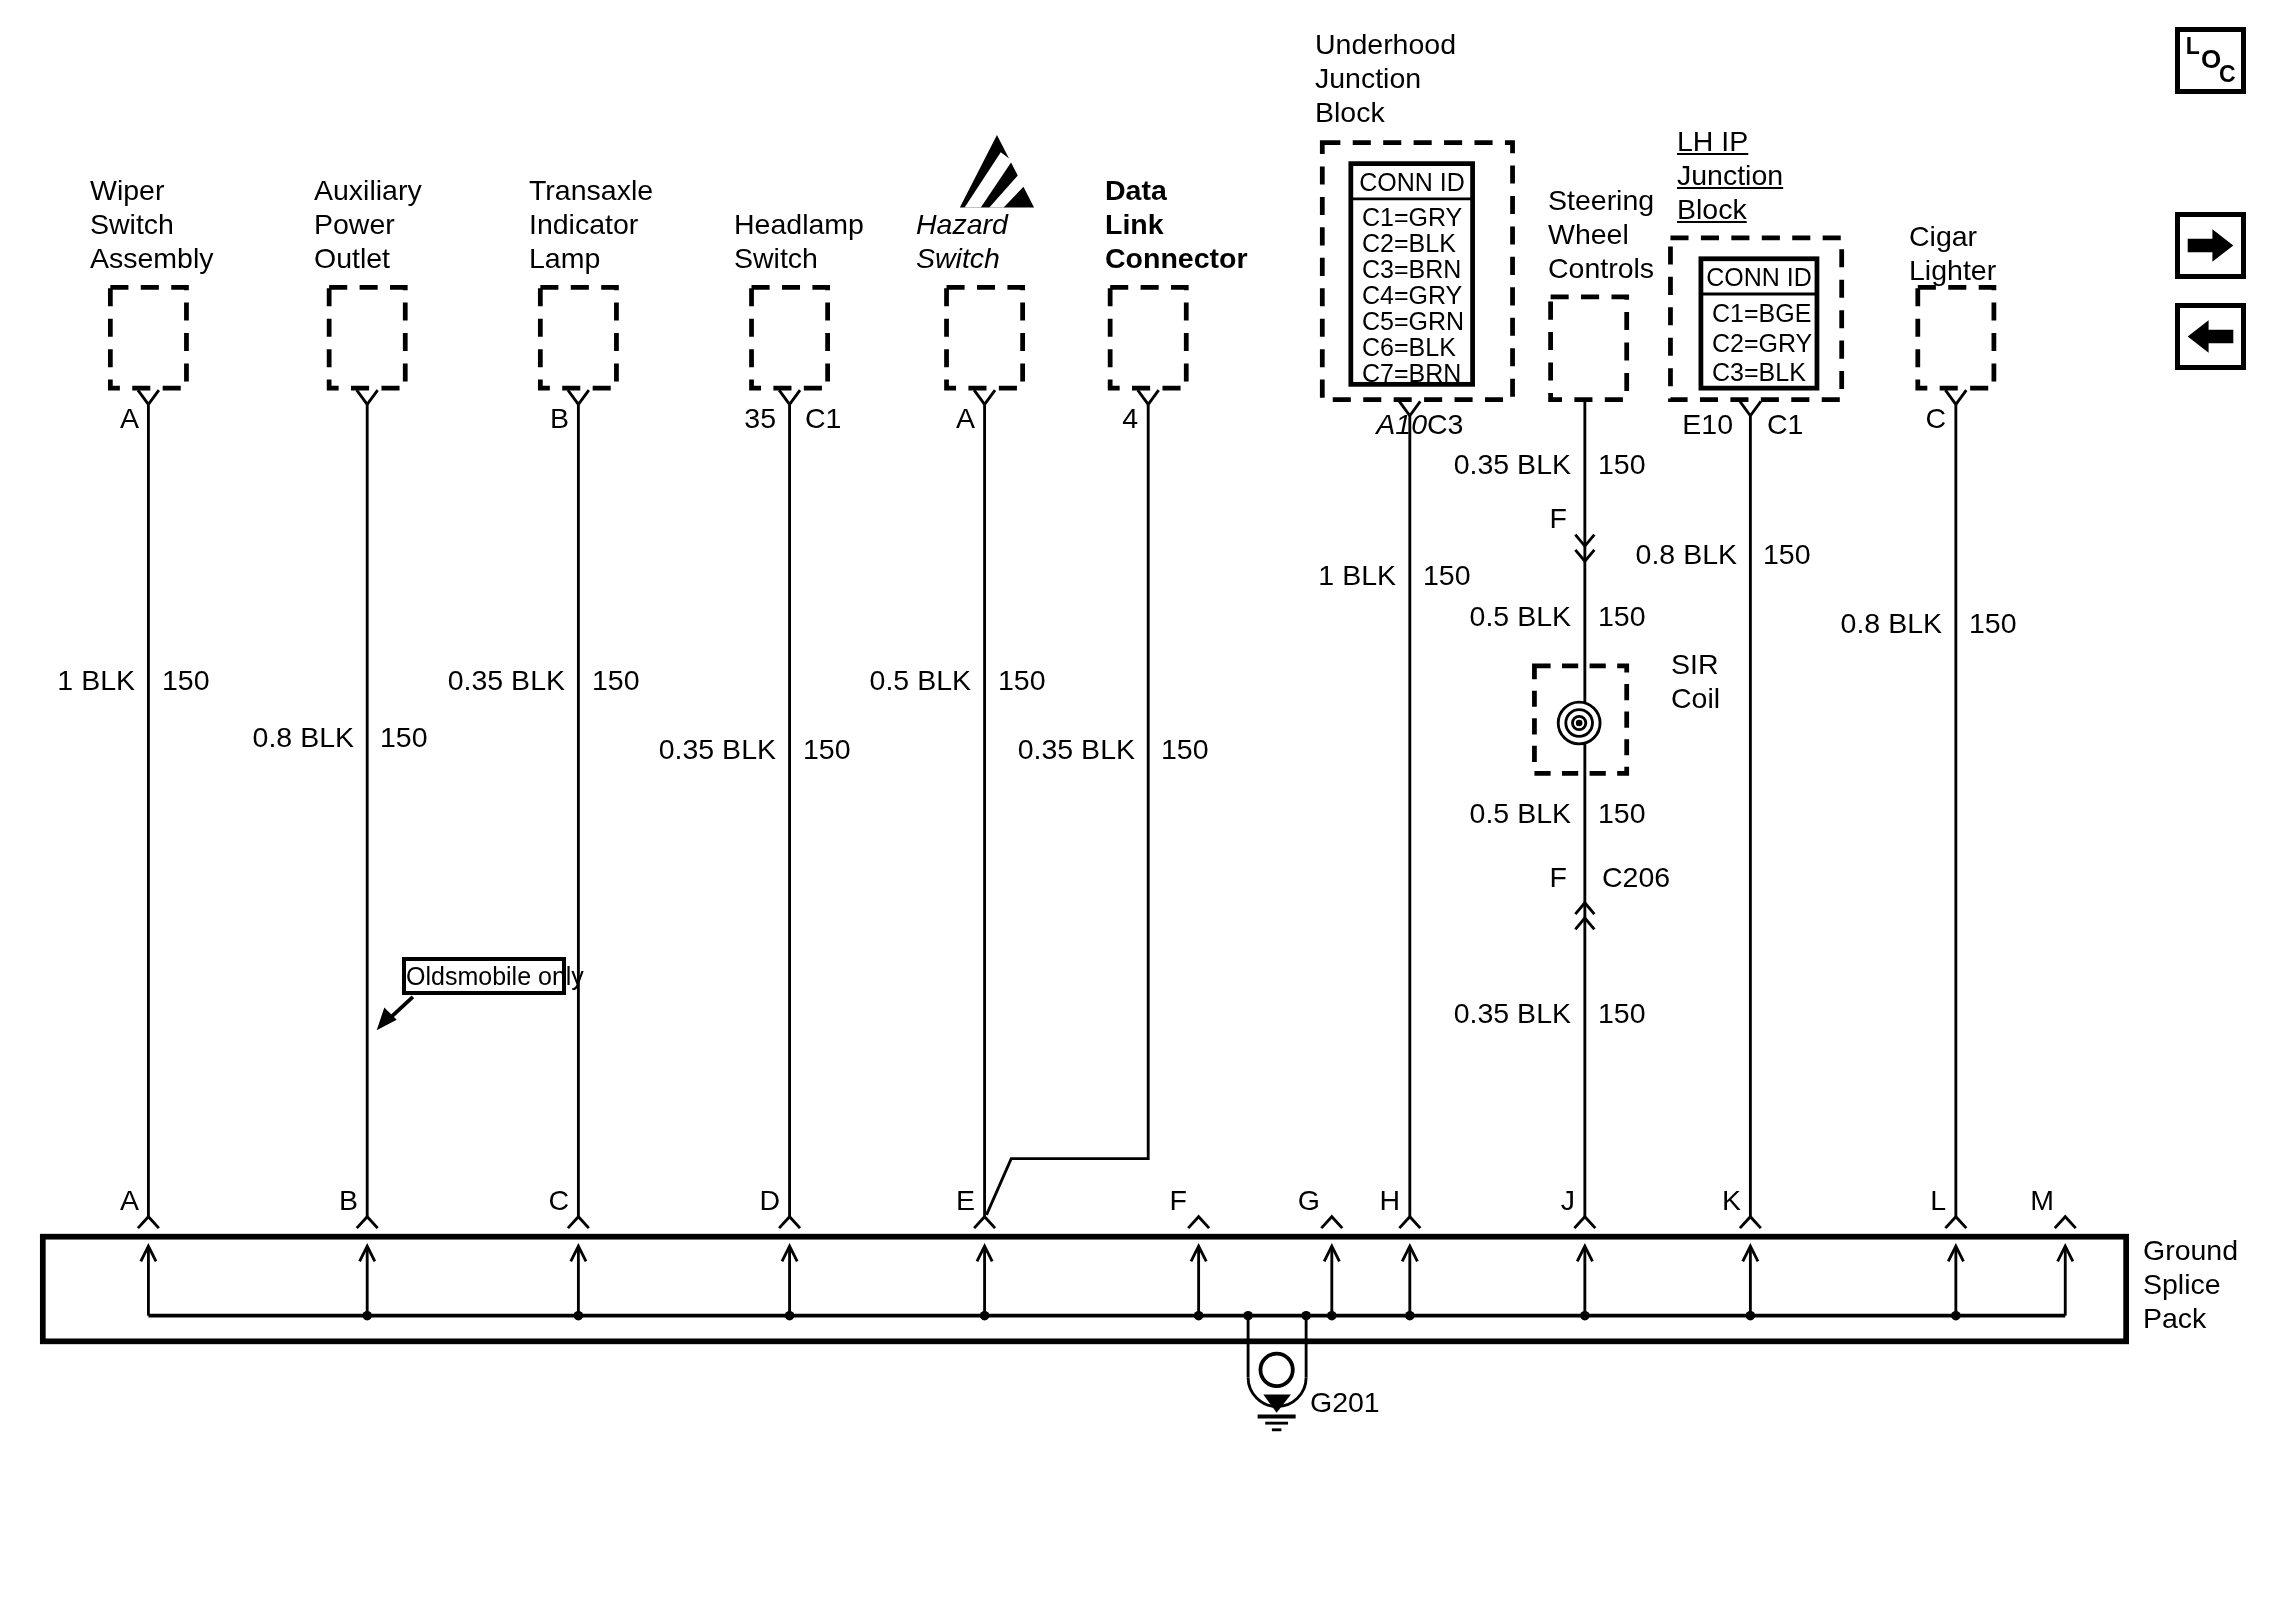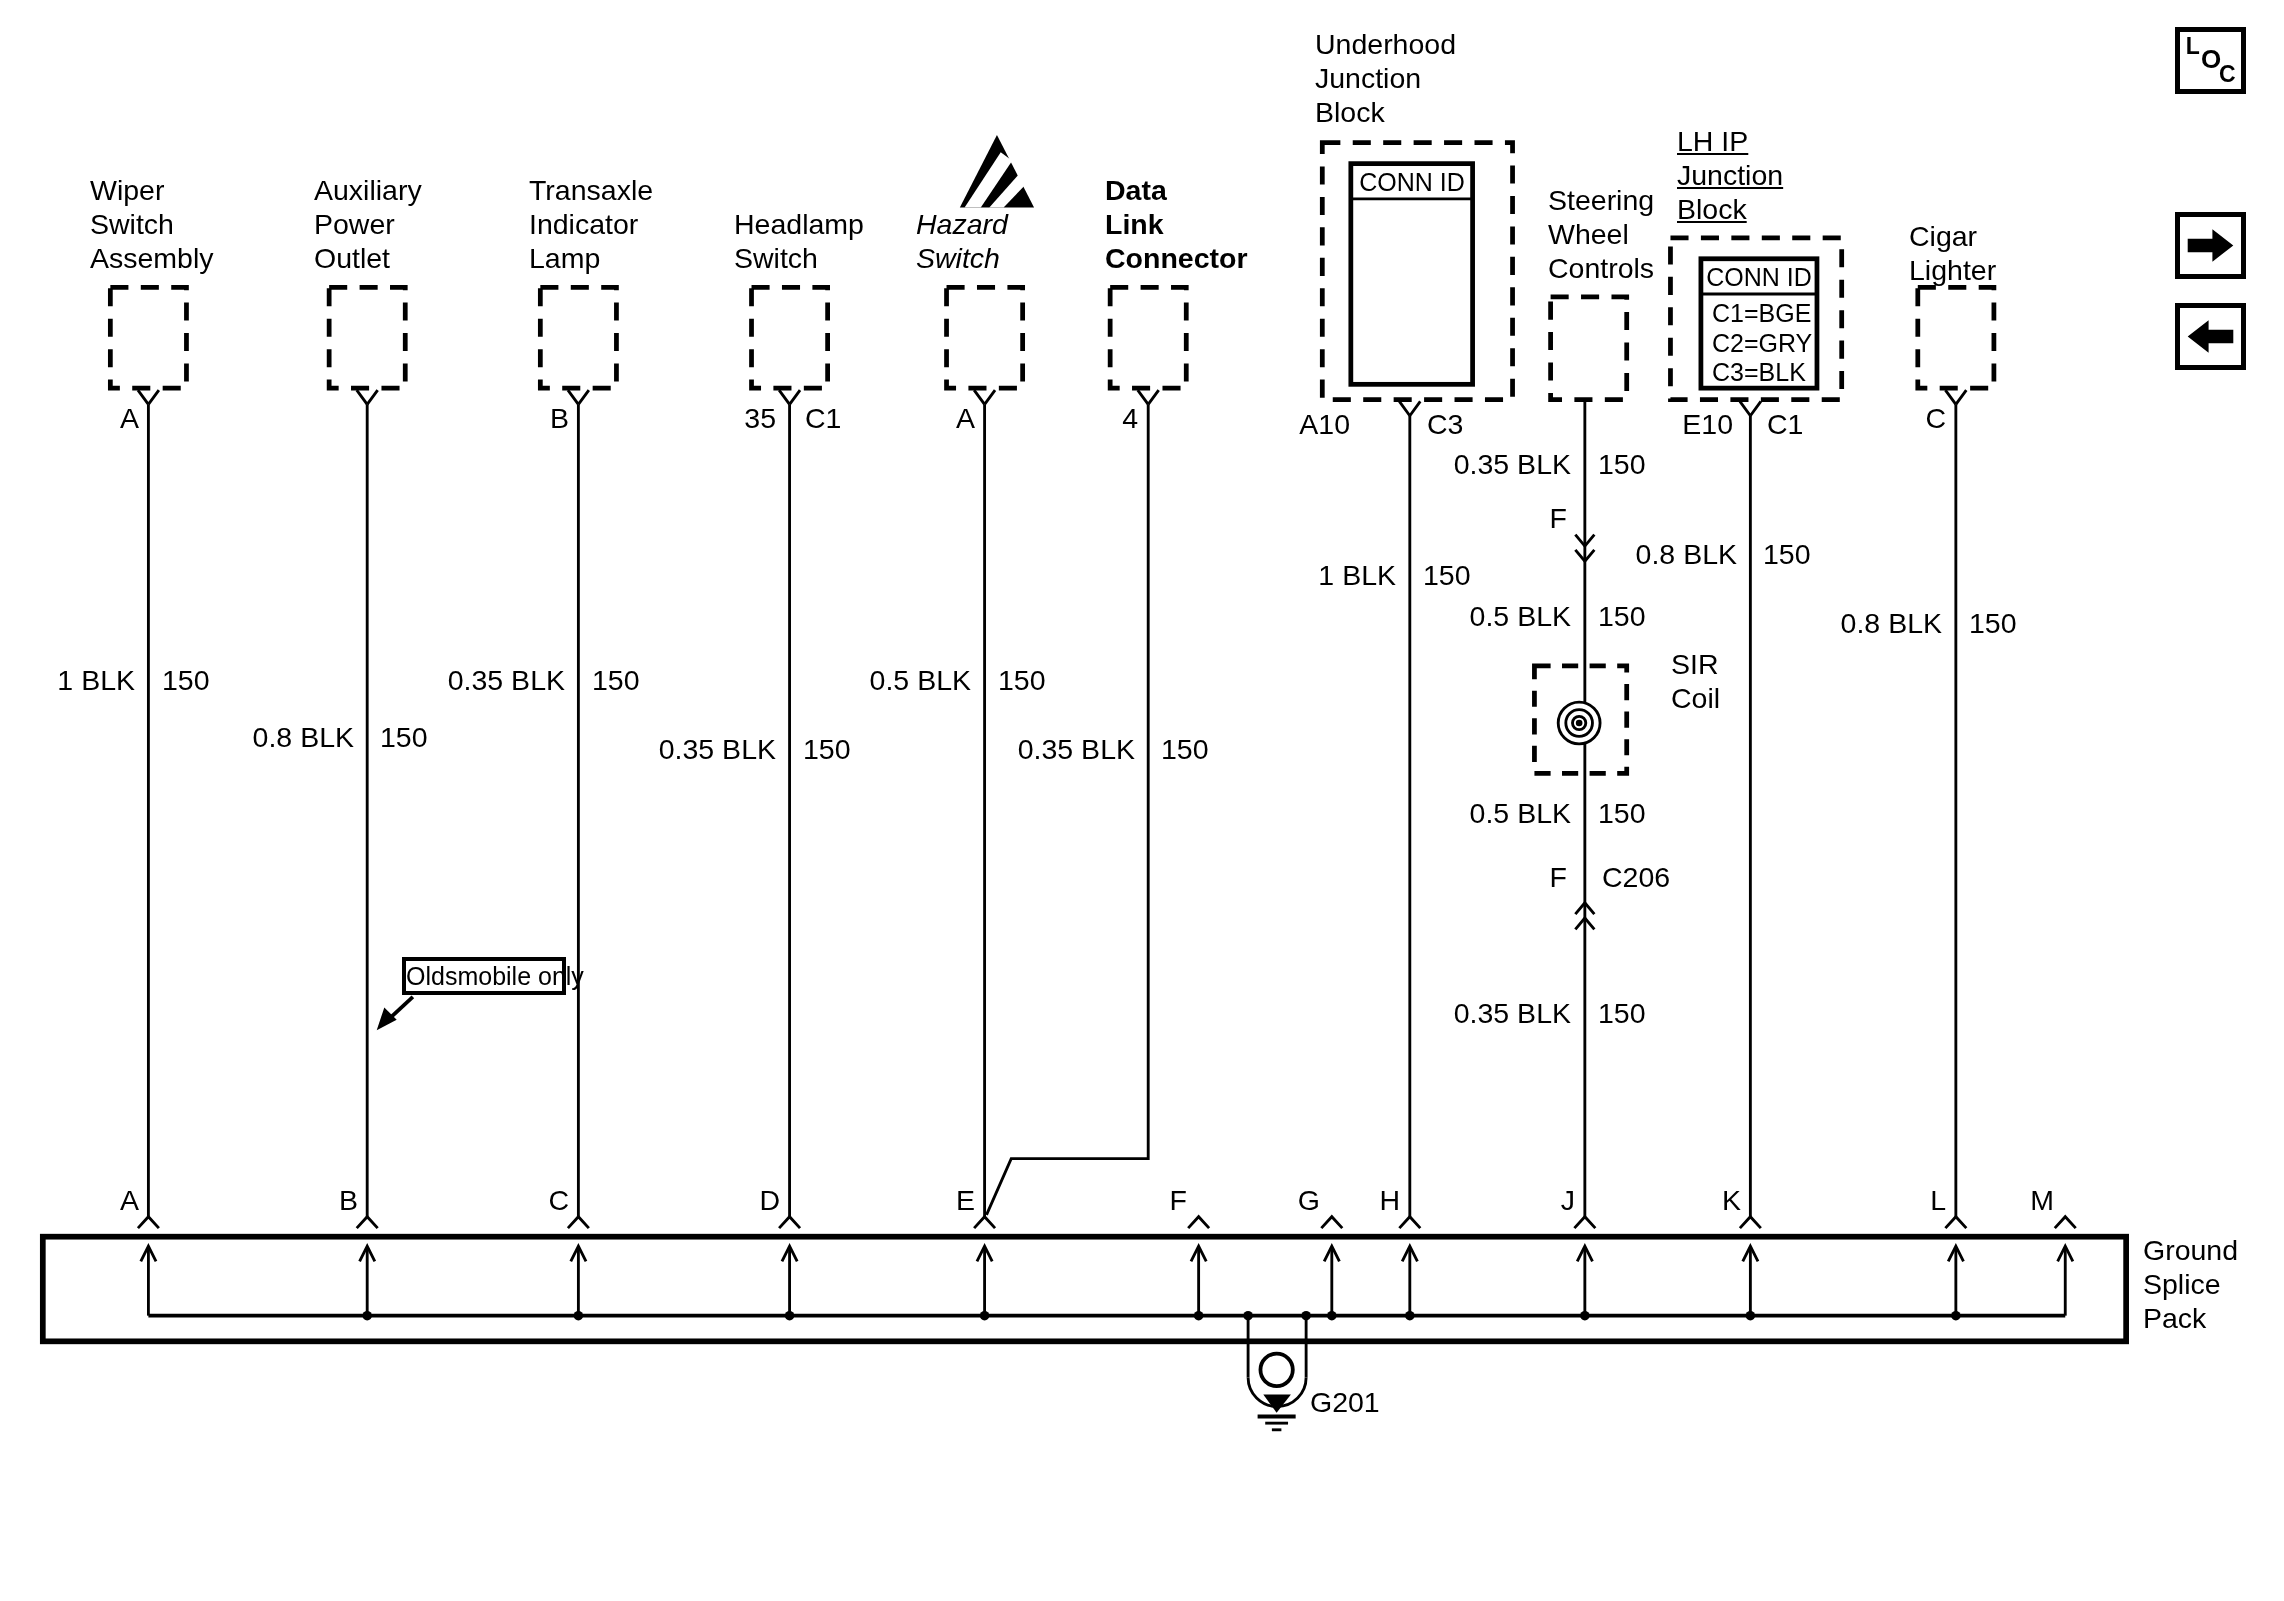--- a/index.html
+++ b/index.html
@@ -187,32 +187,39 @@
 Controls</div>
 <div class="t" style="left:1677px; top:124px;text-decoration:underline;">LH IP
 Junction
 Block</div>
 <div class="t" style="left:1909px; top:219px;">Cigar
 Lighter</div>
 <div class="t" style="left:1638px; top:647px;margin-left:33px;">SIR
 Coil</div>
 
 <div class="t conn-hdr" style="left:1351px; top:169px; width:122px;">CONN ID</div>
+<div class="t conn-rows" style="left:1362px; top:204px;">C1=GRY
+C2=BLK
+C3=BRN
+C4=GRY
+C5=GRN
+C6=BLK
+C7=BRN</div>
 <div class="t conn-hdr" style="left:1701px; top:264px; width:116px;">CONN ID</div>
 <div class="t conn-rows2" style="left:1712px; top:299px;">C1=BGE
 C2=GRY
 C3=BLK</div>
 
 <div class="t ra" style="left:139px;  top:401px;">A</div>
 <div class="t ra" style="left:569px;  top:401px;">B</div>
 <div class="t ra" style="left:776px;  top:401px;">35</div>
 <div class="t" style="left:805px;  top:401px;">C1</div>
 <div class="t ra" style="left:975px; top:401px;">A</div>
 <div class="t ra" style="left:1138px; top:401px;">4</div>
-<div class="t ra" style="left:1350px; top:407px;">A10</div>
+<div class="t ra" style="left:1427px; top:407px;font-style:italic;">A10</div>
 <div class="t" style="left:1427px; top:407px;">C3</div>
 <div class="t ra" style="left:1733px; top:407px;">E10</div>
 <div class="t" style="left:1767px; top:407px;">C1</div>
 <div class="t ra" style="left:1946px; top:401px;">C</div>
 
 <div class="t ra" style="left:135px;  top:663px;">1 BLK</div>
 <div class="t" style="left:162px;  top:663px;">150</div>
 <div class="t ra" style="left:354px;  top:720px;">0.8 BLK</div>
 <div class="t" style="left:380px;  top:720px;">150</div>
 <div class="t ra" style="left:565px;  top:663px;">0.35 BLK</div>

